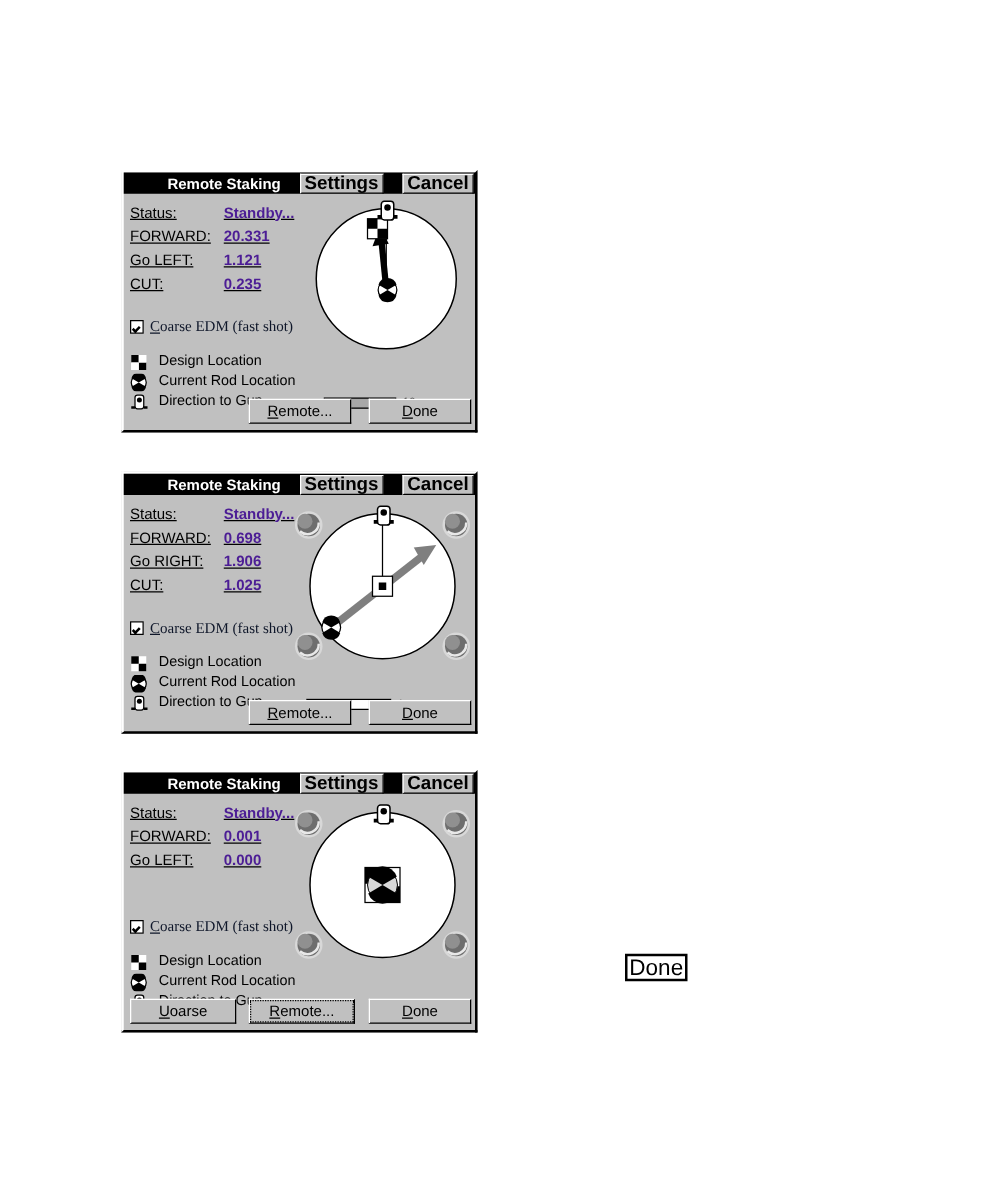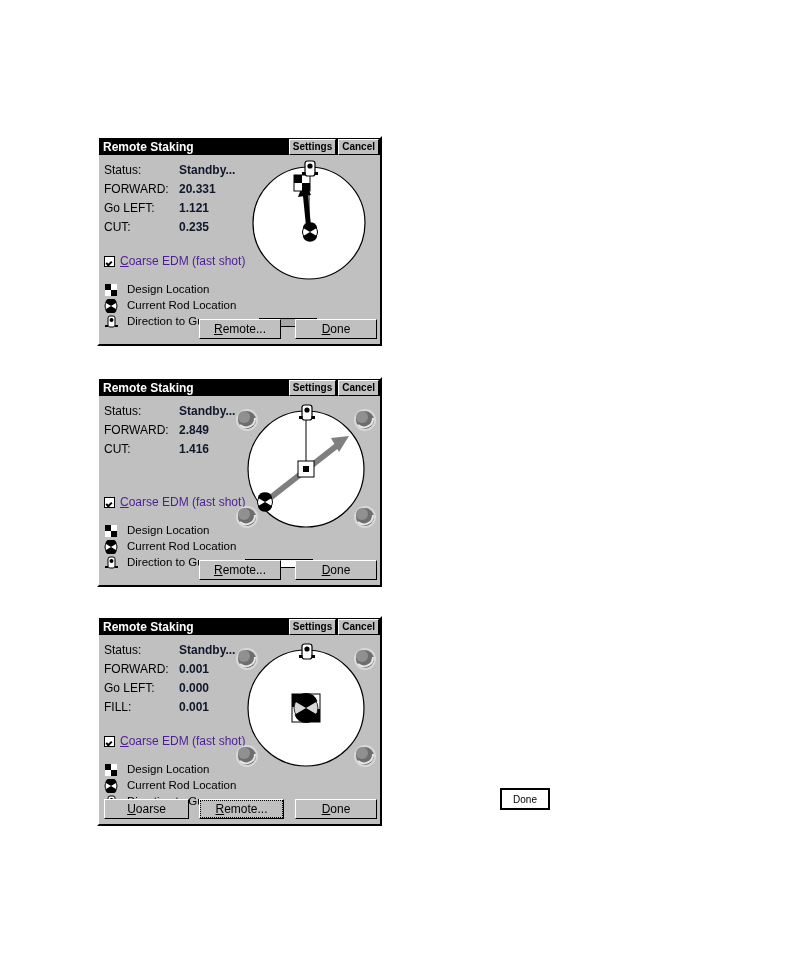--- a/index.html
+++ b/index.html
@@ -25,70 +25,71 @@
   .dlg2{left:97px;top:377px;height:210px;}
   .dlg3{left:97px;top:616px;height:210px;}
 
   
   .titlebar{
     height:17px;
     background:#000000;
     display:flex;align-items:center;
     padding:0 1px 0 4px;
     box-sizing:border-box;
+    text-align:right;
   }
   .title-text{
     color:#ffffff;
     font-size:12px;
     font-weight:bold;
     letter-spacing:0px;
     flex:1;
     white-space:nowrap;
     line-height:14px;
   }
   .tb-btn{
-    font-size:10px;
+    font-size:15px;
     font-weight:bold;
     color:#000000;
     background:#c0c0c0;
     border-top:1px solid #ffffff;
     border-left:1px solid #ffffff;
     border-right:1px solid #000000;
     border-bottom:1px solid #000000;
     padding:0px 3px 1px 3px;
-    margin-left:2px;
+    margin-left:15px;
     line-height:13px;
     white-space:nowrap;
   }
 
   
   .dbody{position:relative;height:calc(100% - 17px);}
 
   
-  .readouts{position:absolute;left:5px;top:5px;width:160px;}
+  .readouts{position:absolute;left:5px;top:5px;width:160px;text-decoration:underline;}
   .row{height:19px;display:flex;align-items:center;}
   .r-label{width:75px;font-size:12px;color:#000;white-space:nowrap;}
-  .r-value{font-size:12px;font-weight:bold;color:#0f172a;white-space:nowrap;}
+  .r-value{font-size:12px;font-weight:bold;color:#4c1d95;white-space:nowrap;}
 
   
   .cbrow{position:absolute;left:5px;top:99px;display:flex;align-items:center;}
   .cbox{
     width:11px;height:11px;background:#ffffff;
     border:1px solid #000000;
     position:relative;margin-right:5px;
     box-sizing:border-box;
   }
   .cbox.checked::after{
     content:"";
     position:absolute;left:1px;top:4px;
     width:4px;height:2px;
     border-left:2px solid #000;border-bottom:2px solid #000;
     transform:rotate(-45deg);
   }
-  .cbtext{font-size:12px;color:#4c1d95;white-space:nowrap;}
+  .cbtext{font-size:12px;color:#0f172a;white-space:nowrap;font-family:Liberation Serif, serif;}
   .u{text-decoration:underline;}
 
   
   .legend{position:absolute;left:5px;top:128px;}
   .lgrow{height:16px;display:flex;}
   .lgicon{width:16px;height:14px;margin-right:7px;position:relative;flex:none;}
   .lgtext{font-size:11.5px;color:#000;white-space:nowrap;}
 
   
   .graphic{position:absolute;}
@@ -118,26 +119,26 @@
   .btn .inner{
     width:100%;height:100%;
     display:flex;align-items:center;justify-content:center;
     box-sizing:border-box;
   }
   .btn.focus .inner{border:1px dotted #000;}
 
   
   .standalone-btn{
     position:absolute;
-    left:500px;top:788px;
+    left:500px;top:763px;
     width:50px;height:22px;
     background:#ffffff;
     border:2px solid #000000;
     display:flex;align-items:center;justify-content:center;
-    font-size:10px;color:#000;
+    font-size:18px;color:#000;
     box-sizing:border-box;
   }
 </style>
 </head>
 <body>
 
 <div class="dialog dlg1">
   <div class="titlebar">
     <span class="title-text">Remote Staking</span>
     <span class="tb-btn">Settings</span>
@@ -267,25 +268,29 @@
   </div>
   <div class="dbody">
 
     <div class="readouts">
       <div class="row">
         <span class="r-label">Status:</span>
         <span class="r-value">Standby...</span>
       </div>
       <div class="row">
         <span class="r-label">FORWARD:</span>
-        <span class="r-value">2.849</span>
+        <span class="r-value">0.698</span>
+      </div>
+      <div class="row">
+        <span class="r-label">Go RIGHT:</span>
+        <span class="r-value">1.906</span>
       </div>
       <div class="row">
         <span class="r-label">CUT:</span>
-        <span class="r-value">1.416</span>
+        <span class="r-value">1.025</span>
       </div>
     </div>
 
     <div class="cbrow">
       <span class="cbox checked"></span>
       <span class="cbtext"><span class="u">C</span><span>oarse EDM (fast shot)</span></span>
     </div>
 
     <div class="legend">
       <div class="lgrow">
@@ -414,24 +419,20 @@
         <span class="r-value">Standby...</span>
       </div>
       <div class="row">
         <span class="r-label">FORWARD:</span>
         <span class="r-value">0.001</span>
       </div>
       <div class="row">
         <span class="r-label">Go LEFT:</span>
         <span class="r-value">0.000</span>
       </div>
-      <div class="row">
-        <span class="r-label">FILL:</span>
-        <span class="r-value">0.001</span>
-      </div>
     </div>
 
     <div class="cbrow">
       <span class="cbox checked"></span>
       <span class="cbtext"><span class="u">C</span><span>oarse EDM (fast shot)</span></span>
     </div>
 
     <div class="legend">
       <div class="lgrow">
         <span class="lgicon">

